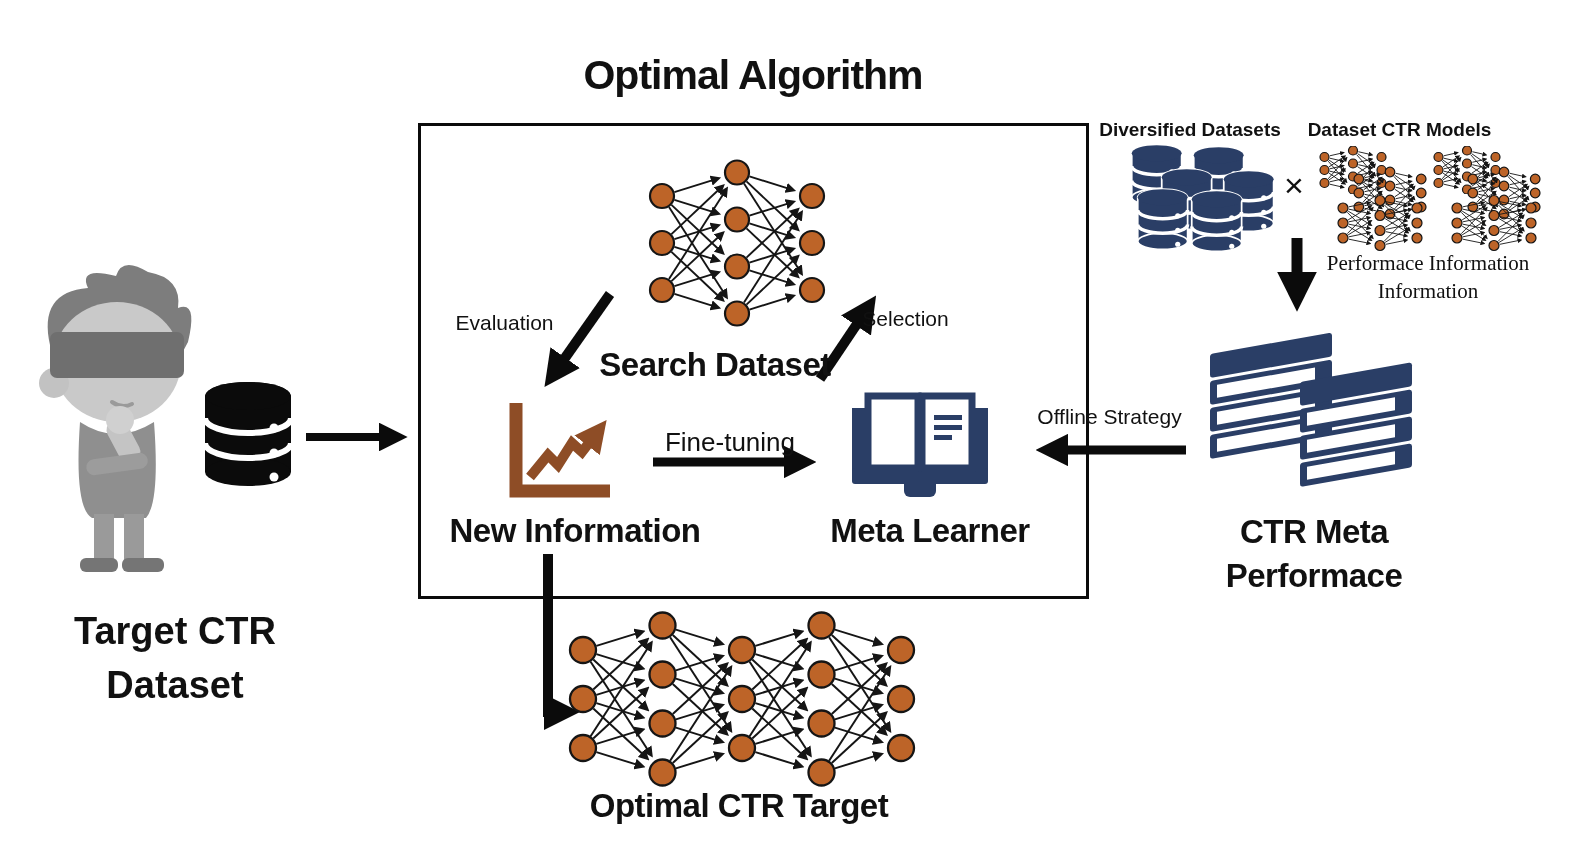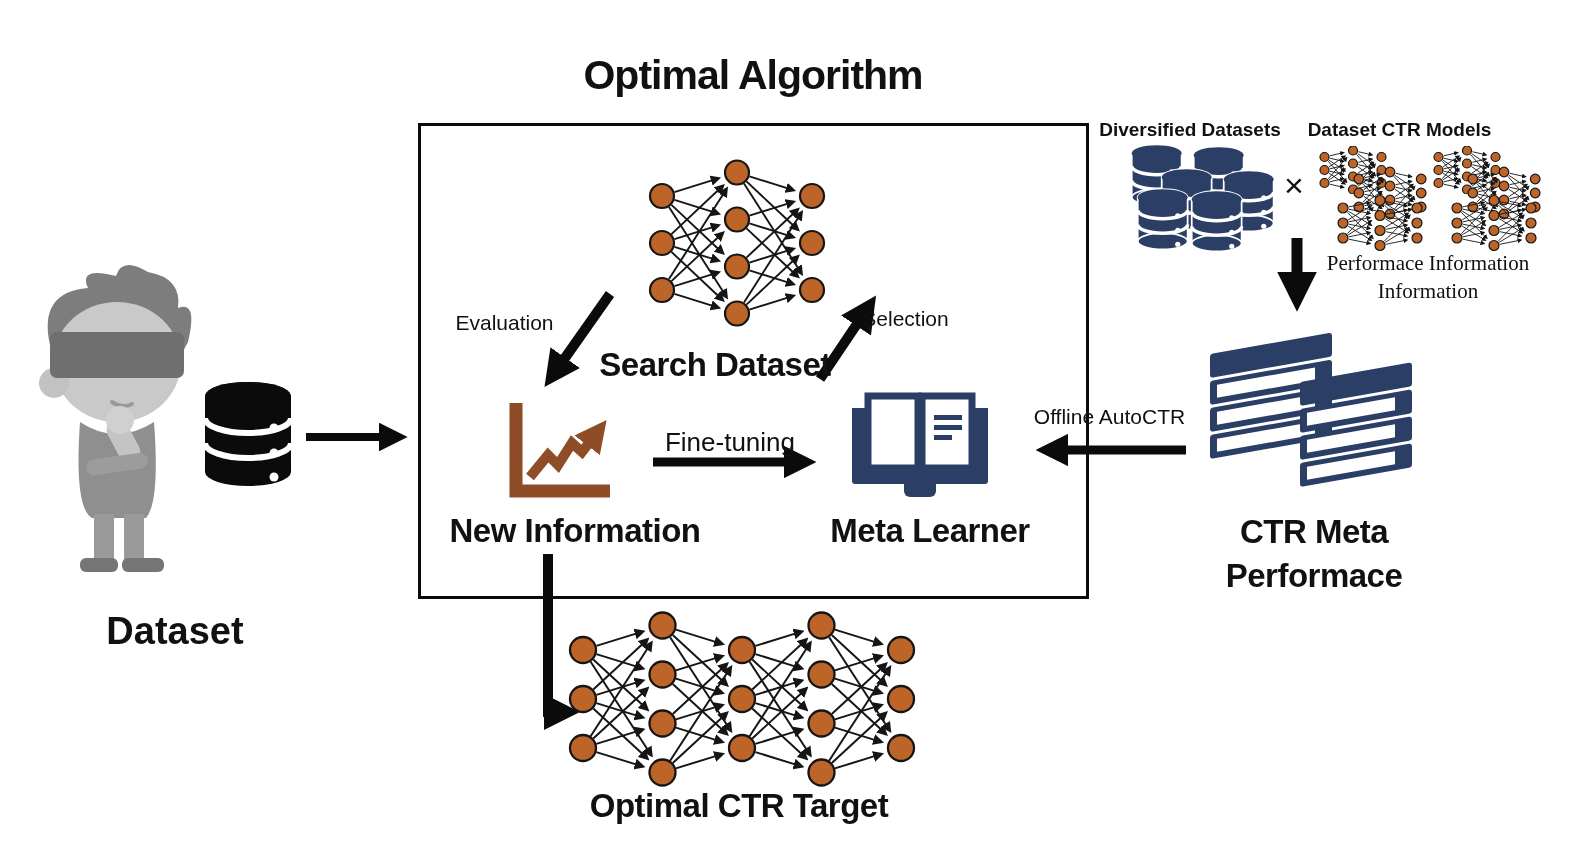--- a/index.html
+++ b/index.html
@@ -559,23 +559,24 @@
     <rect x="60" y="308" width="38" height="14" rx="6" fill="#757575"></rect>
     <rect x="102" y="308" width="42" height="14" rx="6" fill="#757575"></rect>
   </svg>
 
   <div id="lbl-evaluation" class="lbl">Evaluation</div>
   <div id="lbl-selection" class="lbl">Selection</div>
   <div id="lbl-search-strategy" class="lbl bold">Search Dataset</div>
   <div id="lbl-fine-tuning" class="lbl">Fine-tuning</div>
   <div id="lbl-new-information" class="lbl bold">New Information</div>
   <div id="lbl-meta-learner" class="lbl bold">Meta Learner</div>
-  <div id="lbl-offline-training" class="lbl">Offline AutoCTR</div>
+  <div id="lbl-offline-training" class="lbl">Offline Strategy</div>
 
   <div id="lbl-target" class="lbl bold">
+    <div>Target CTR</div>
     <div>Dataset</div>
   </div>
 
   <div id="lbl-diversified" class="lbl bold">Diversified Datasets</div>
   <div id="lbl-various" class="lbl bold">Dataset CTR Models</div>
   <div id="lbl-times" class="lbl">×</div>
 
   <div id="lbl-perf" class="lbl">
     <div>Performace Information</div>
     <div>Information</div>

